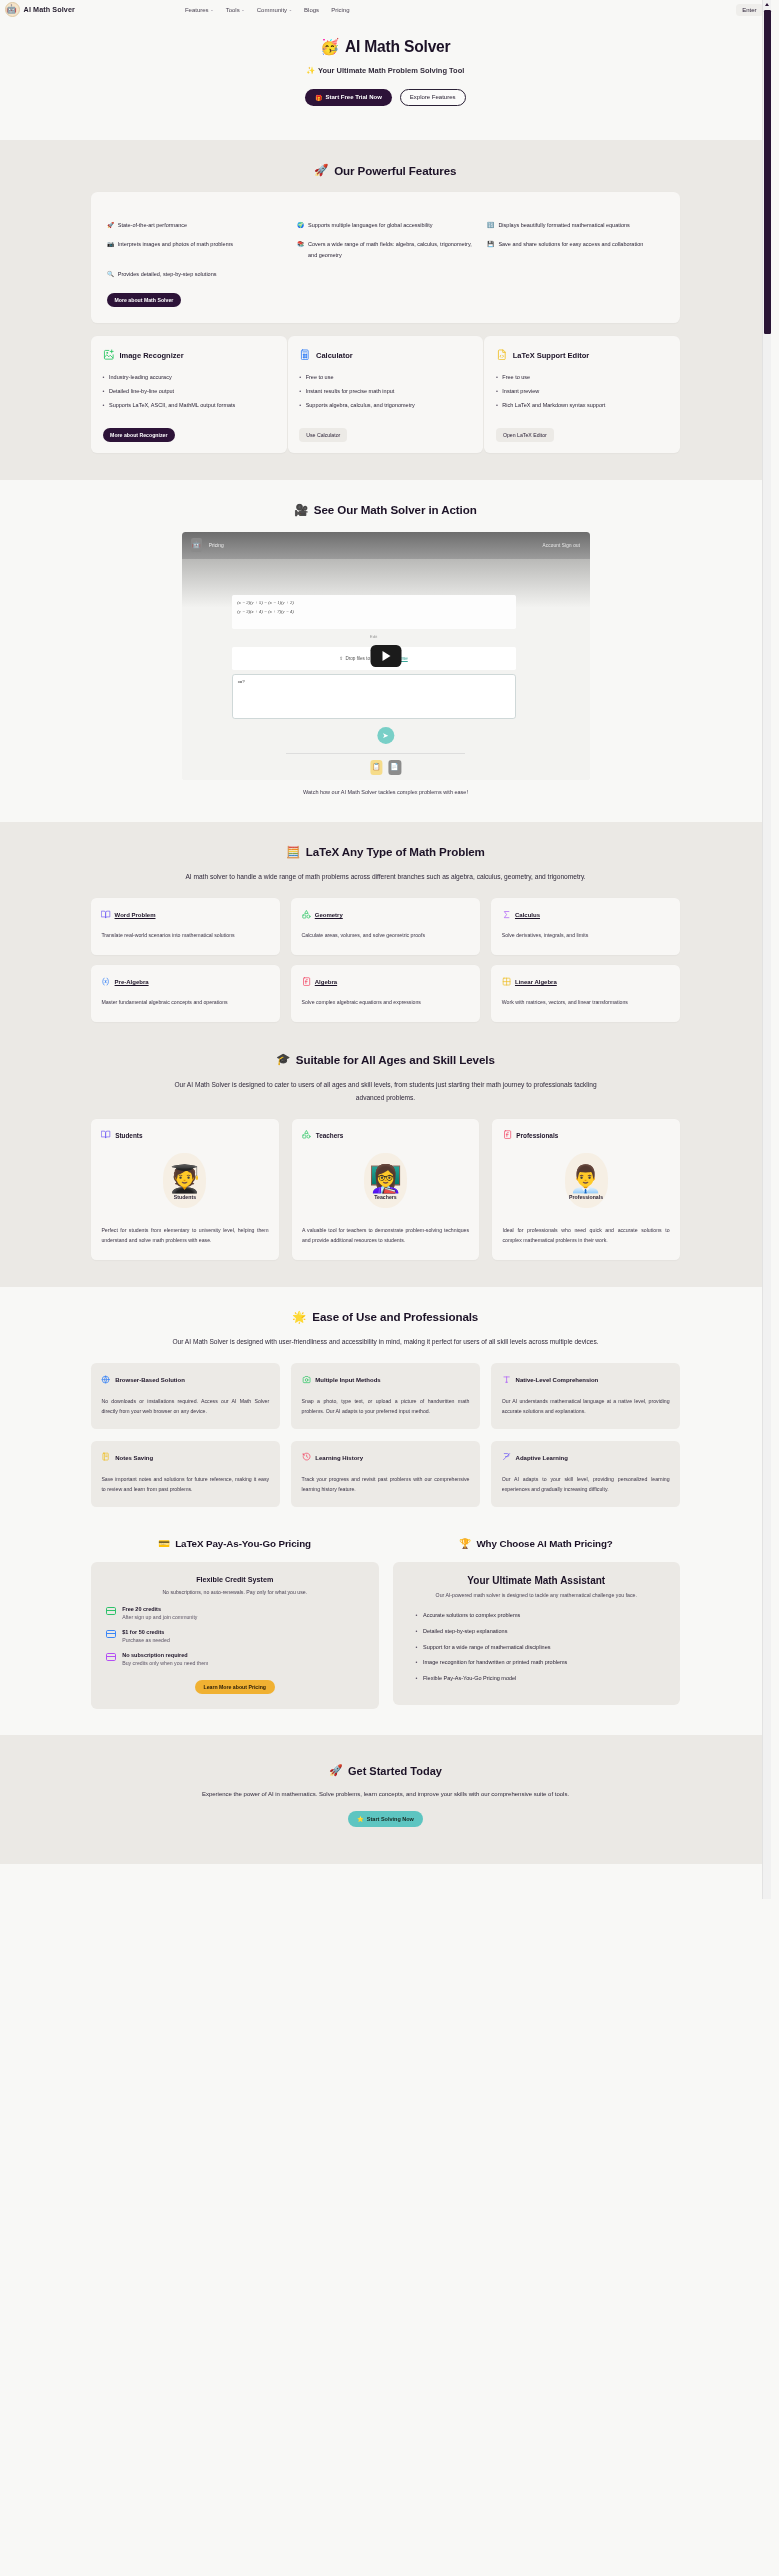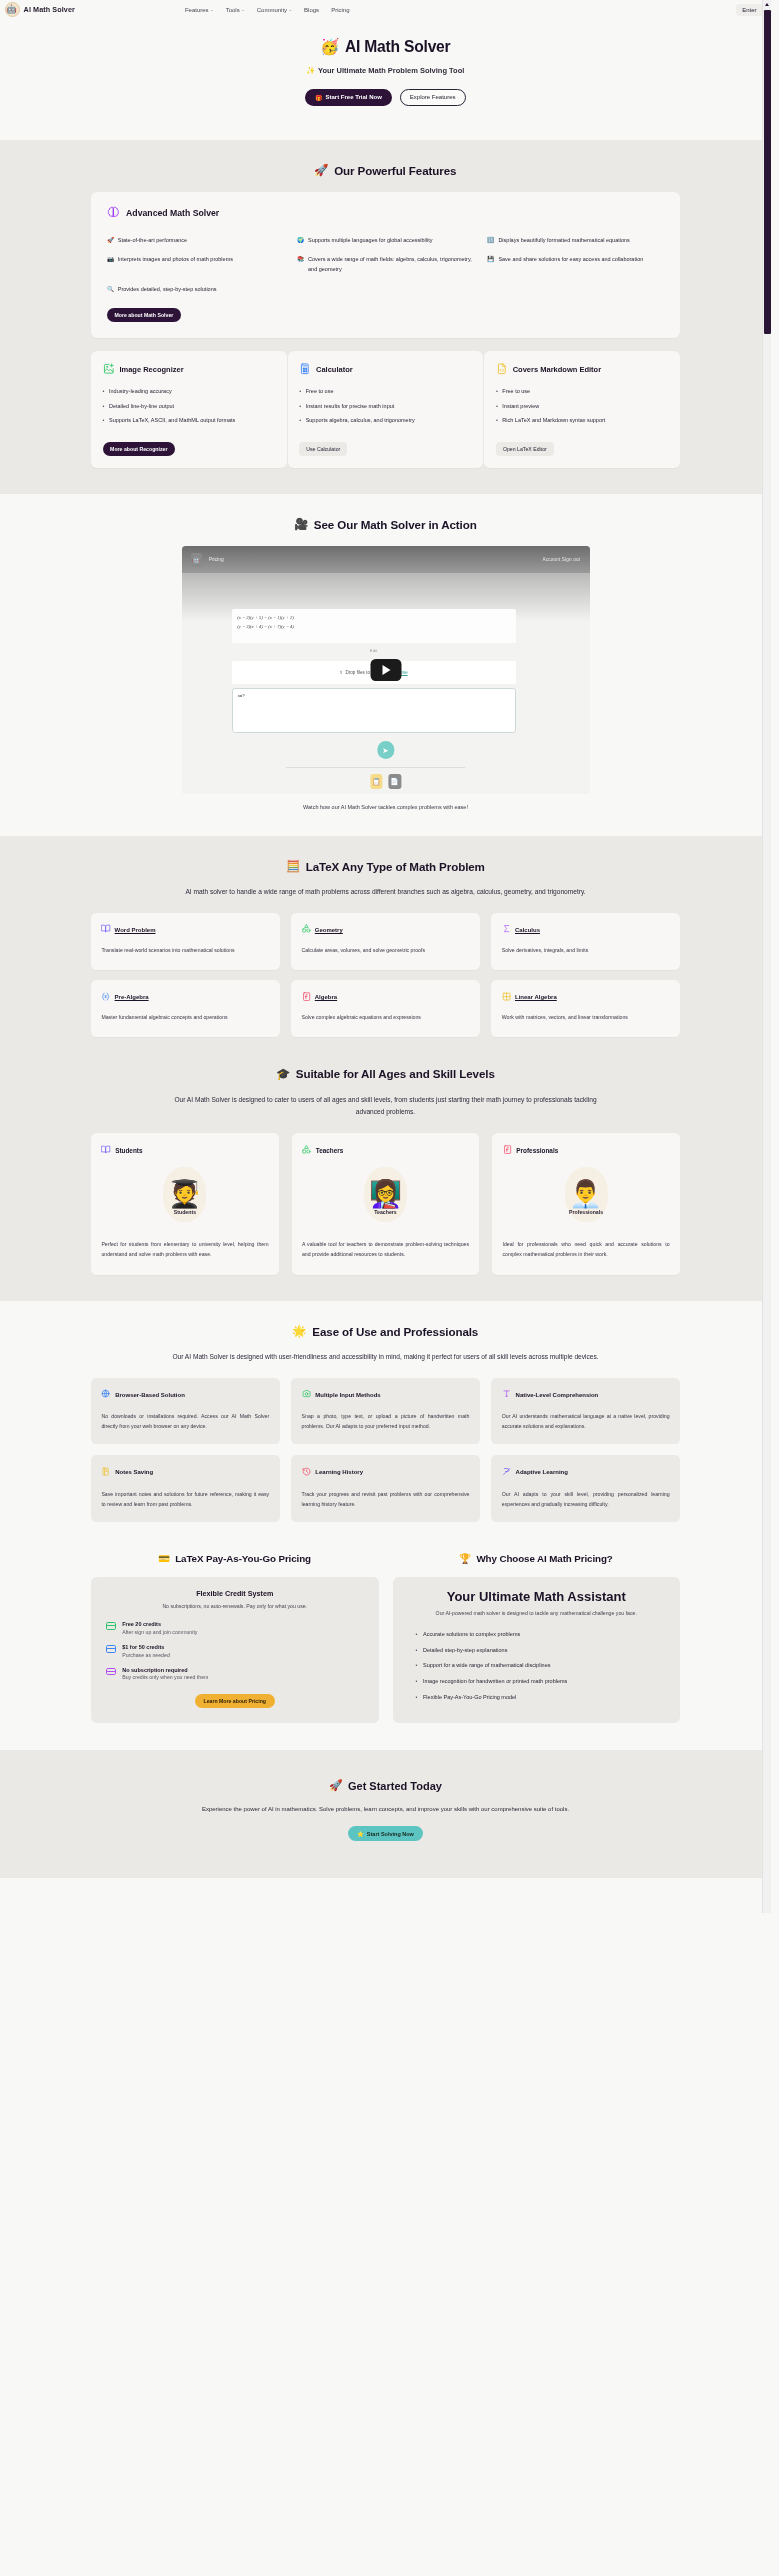--- a/index.html
+++ b/index.html
@@ -178,21 +178,21 @@
   .prow { display:flex; gap:6.4px; align-items:flex-start; }
   .card-ic { flex:none; width:9.8px; height:7.5px; border-radius:1.7px; border:0.9px solid #2ec26b; position:relative; margin-top:1.2px;}
   .card-ic:after { content:""; position:absolute; left:0; right:0; top:1.7px; height:0.9px; background:#2ec26b;}
   .card-ic.blue { border-color:#3b86f7; } .card-ic.blue:after { background:#3b86f7; }
   .card-ic.purple { border-color:#b34ef5; } .card-ic.purple:after { background:#b34ef5; }
   .prow .t { font-size:5.5px; font-weight:700; color:#1c1227; }
   .prow .d { margin-top:1.7px; font-size:5.2px; color:#5c5566; }
   .pbox .act { margin-top:14px; text-align:center; }
   .gold-pill { background:#f0b132; color:#2a1d07; font-size:5.2px; font-weight:700; padding:4px 8.7px; border-radius:577px; border:none; cursor:pointer; font-family:inherit;}
   .wbox { margin-top:12.7px; background:#ebe9e5; border-radius:5.8px; padding:12.7px 15px 15px; }
-  .wbox h3 { text-align:center; font-size:13px; font-weight:700; color:#1c1227;}
+  .wbox h3 { text-align:center; font-size:10px; font-weight:700; color:#1c1227;}
   .wbox .plead { margin-top:5.2px; text-align:center; font-size:5.2px; line-height:1.7; color:#4a4354;}
   .wbox ul { margin-top:11.6px; list-style:none; padding-left:8px; }
   .wbox ul li { position:relative; padding-left:7.5px; font-size:5.5px; line-height:1.7; color:#2b2436; margin-bottom:6.4px;}
   .wbox ul li:before { content:"•"; position:absolute; left:0; color:#5a5265;}
 
   
   .cta { background:#ebe9e5; padding: 29px 0 37px; text-align:center; }
   .cta h2 { font-size:11px; font-weight:700; color:#1c1227; display:flex; align-items:center; justify-content:center; gap:5.2px;}
   .cta p { margin-top:14px; font-size:6px; color:#2e2739; }
   .teal-pill { margin-top:14px; background:#5dc5c1; color:#15261f; font-size:5.5px; font-weight:700; padding:4.6px 9.2px; border-radius:577px; border:none; cursor:pointer; font-family:inherit; display:inline-flex; align-items:center; gap:2.9px;}
@@ -245,30 +245,20 @@
   </div>
 
   <div class="sec tint">
     <div class="wrap">
       <div class="sec-title">
         <span>🚀</span>
         <span>Our Powerful Features</span>
       </div>
 
       <div class="panel">
-        <div class="panel-head">
-          <span>
-            <svg width="12.7" height="12.7" viewBox="0 0 24 24" fill="none" stroke="#9b3df5" stroke-width="1.6" stroke-linecap="round" stroke-linejoin="round">
-              <path d="M12 4.5a2.5 2.5 0 0 0-4.9-.6A2.5 2.5 0 0 0 4.5 7a2.5 2.5 0 0 0-1 4.4A2.5 2.5 0 0 0 5 16a2.5 2.5 0 0 0 3.9 2.9A2.5 2.5 0 0 0 12 20z"></path>
-              <path d="M12 4.5a2.5 2.5 0 0 1 4.9-.6A2.5 2.5 0 0 1 19.5 7a2.5 2.5 0 0 1 1 4.4A2.5 2.5 0 0 1 19 16a2.5 2.5 0 0 1-3.9 2.9A2.5 2.5 0 0 1 12 20z"></path>
-              <path d="M12 4.5V20"></path>
-            </svg>
-          </span>
-          <span class="ttl">Advanced Math Solver</span>
-        </div>
         <div class="feat-grid">
           <div class="feat-item">
             <span class="gl">🚀</span>
             <span>State-of-the-art performance</span>
           </div>
           <div class="feat-item">
             <span class="gl">🌍</span>
             <span>Supports multiple languages for global accessibility</span>
           </div>
           <div class="feat-item">
@@ -352,21 +342,21 @@
         <div class="card">
           <div class="card-head">
             <span>
               <svg width="11.6" height="11.6" viewBox="0 0 24 24" fill="none" stroke="#efbe1f" stroke-width="1.7" stroke-linecap="round" stroke-linejoin="round">
                 <path d="M14 2H7a2 2 0 0 0-2 2v16a2 2 0 0 0 2 2h10a2 2 0 0 0 2-2V7z"></path>
                   <path d="M14 2v5h5"></path>
                 <path d="m10 13-1.5 2L10 17"></path>
                   <path d="m14 13 1.5 2L14 17"></path>
               </svg>
             </span>
-            <span class="ttl">Covers Markdown Editor</span>
+            <span class="ttl">LaTeX Support Editor</span>
           </div>
           <ul>
             <li>Free to use</li>
             <li>Instant preview</li>
             <li>Rich LaTeX and Markdown syntax support</li>
           </ul>
           <div class="act">
             <button class="grey-pill">Open LaTeX Editor</button>
           </div>
         </div>

